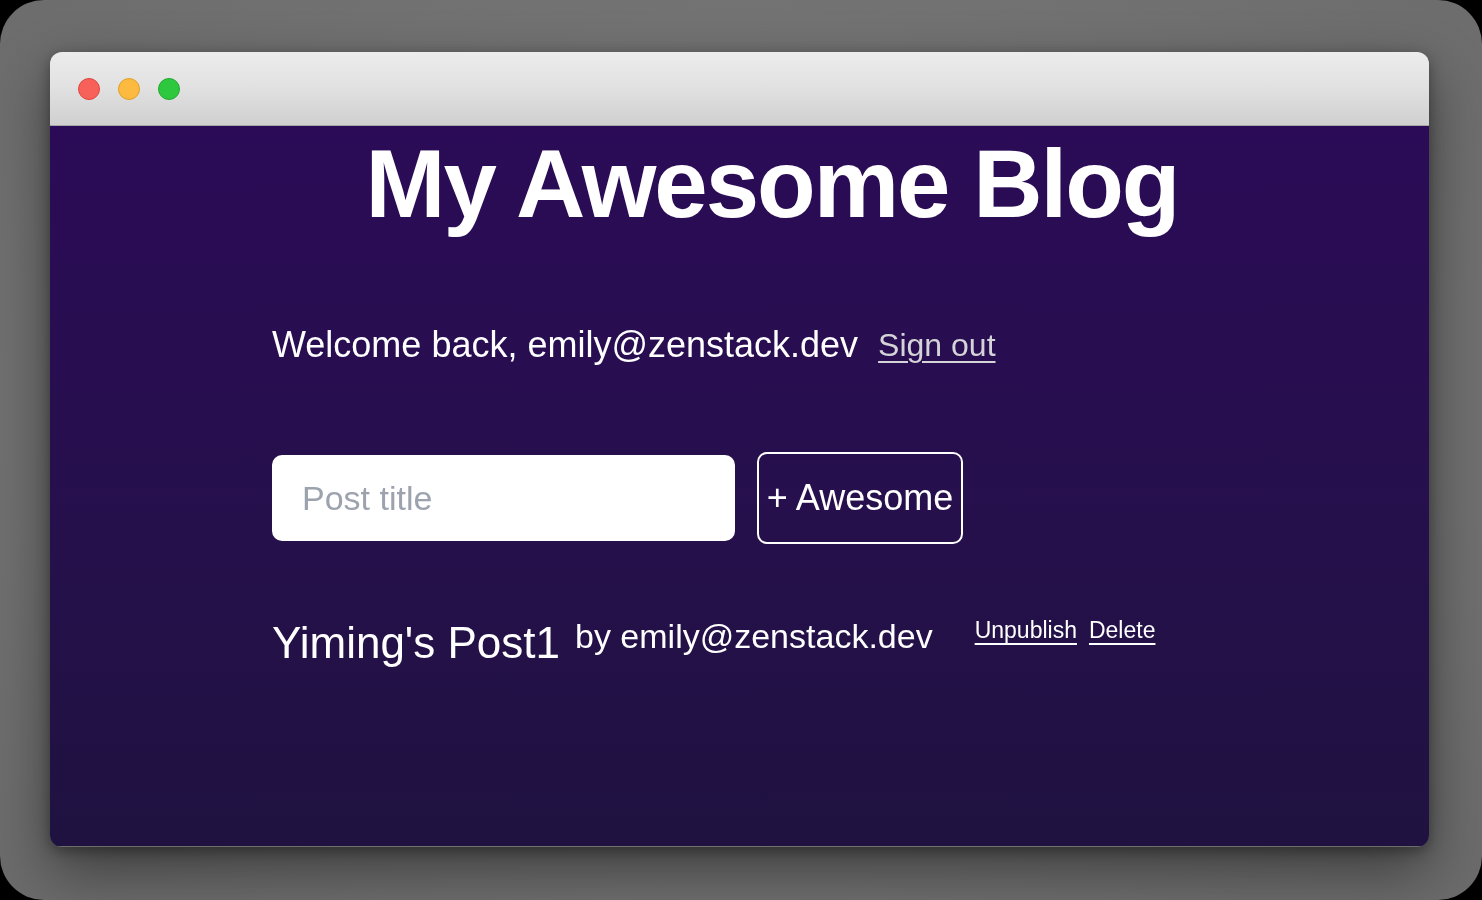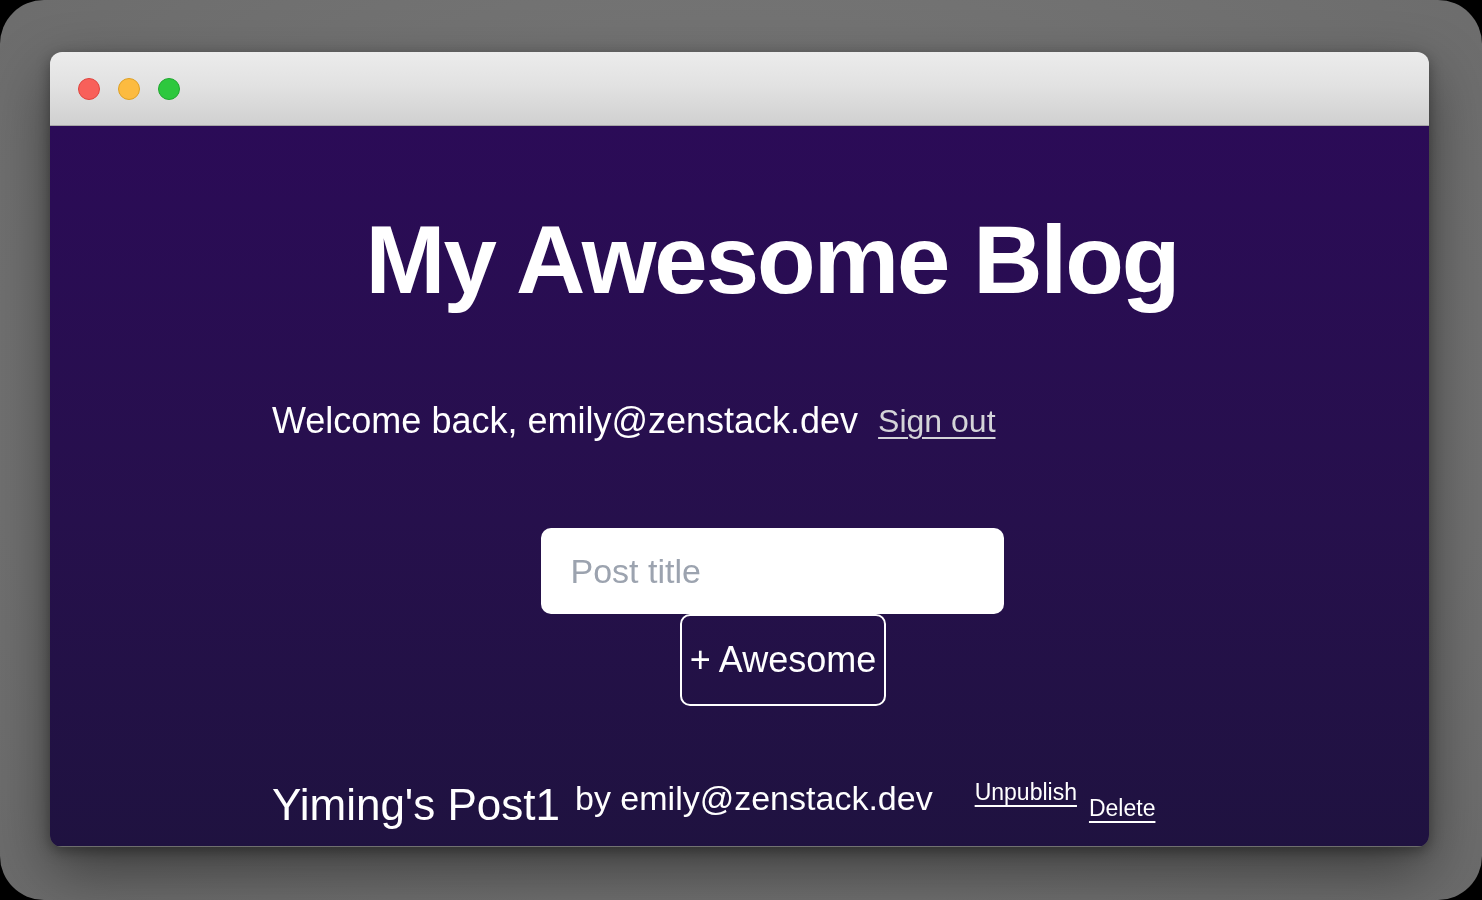--- a/index.html
+++ b/index.html
@@ -54,21 +54,20 @@
   .tl.yellow { background: #fcbb40; border: 1px solid #dfa023; }
   .tl.green  { background: #2dc83e; border: 1px solid #1fa82f; }
   .content {
     height: 720px;
     background: linear-gradient(180deg, #2b0b57 0%, #26104c 55%, #1f1240 100%);
     box-sizing: border-box;
   }
   .container {
     width: 1000px;
     margin-left: 222px;
-    padding-top: 76px;
   }
   h1.blog-title {
     margin: 0;
     color: #ffffff;
     font-size: 96px;
     line-height: 1.2;
     font-weight: 700;
     letter-spacing: -2px;
     text-align: center;
     white-space: nowrap;
@@ -89,21 +88,20 @@
   }
   .signout {
     margin-left: 20px;
     font-size: 32px;
     color: #d4d4d8;
   }
   .create-row {
     margin-top: 86px;
     display: flex;
     align-items: center;
-    flex-direction: column;
   }
   .post-title-input {
     width: 463px;
     height: 86px;
     box-sizing: border-box;
     border: none;
     border-radius: 10px;
     background: #ffffff;
     padding: 0 30px;
     font-size: 34px;
@@ -142,21 +140,21 @@
   .post-byline {
     margin-left: 15px;
     font-size: 34px;
     white-space: nowrap;
   }
   .action {
     color: #ffffff;
     font-size: 23px;
   }
   .action.unpublish { margin-left: 42px; }
-  .action.delete    { margin-left: 12px; margin-top: 16px; }
+  .action.delete    { margin-left: 12px; }
 </style>
 </head>
 <body>
 
 <div class="canvas">
   <div class="window">
 
     <div class="titlebar">
       <div class="traffic-lights">
         <span class="tl red"></span>

